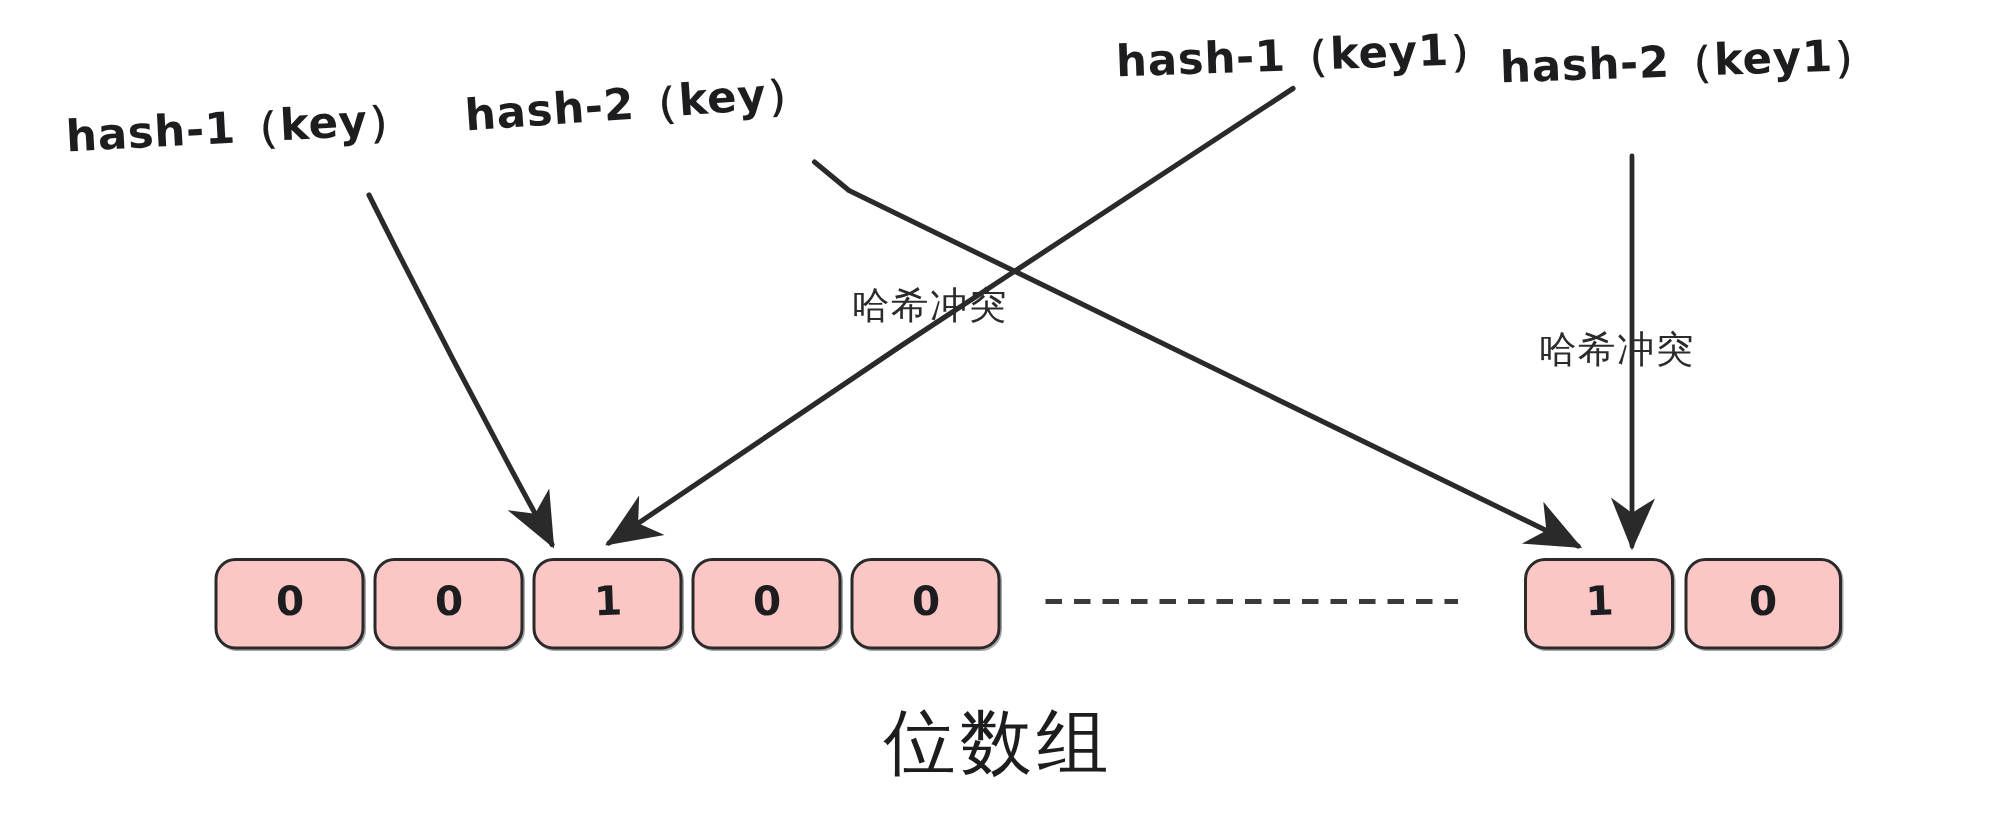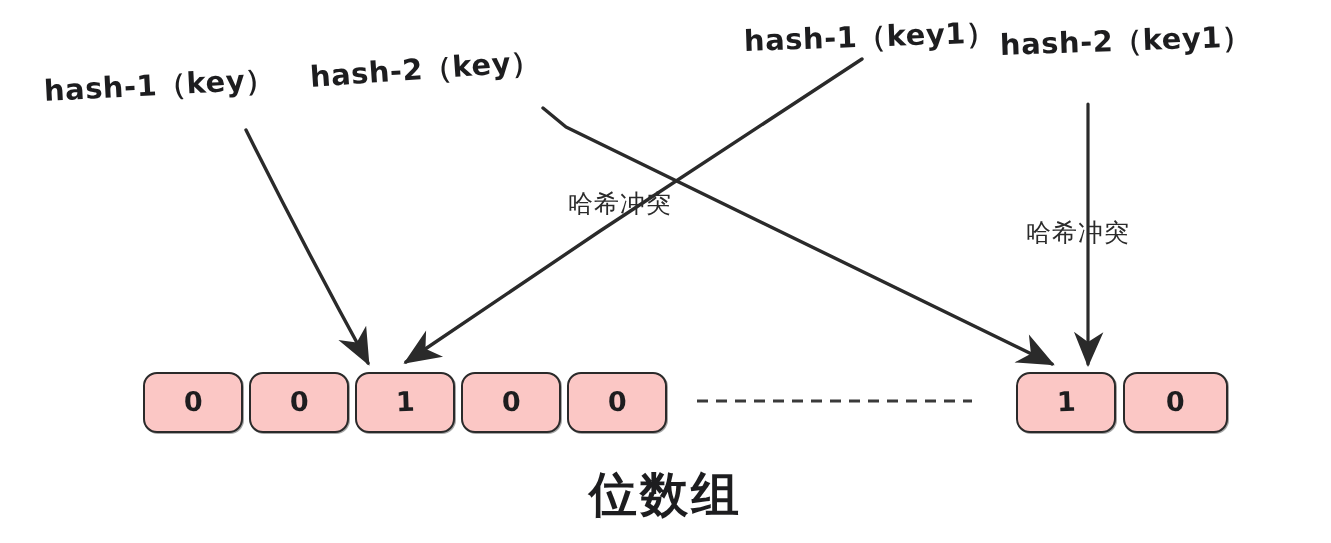--- a/index.html
+++ b/index.html
@@ -43,21 +43,21 @@
     font-family: "DejaVu Sans", sans-serif;
     font-size: 25px;
     color: #2b2b2b;
     white-space: nowrap;
     letter-spacing: 1px;
   }
   .cjk-title {
     position: absolute;
     font-family: "DejaVu Sans", sans-serif;
     font-size: 48px;
-    font-weight: 700;
+    font-weight: 400;
     color: #1d1d1f;
     white-space: nowrap;
     letter-spacing: 3px;
   }
   
   .bit-cell {
     position: absolute;
     box-sizing: border-box;
     background: #fbc7c5;
     border: 2.5px solid #2a2a2a;

